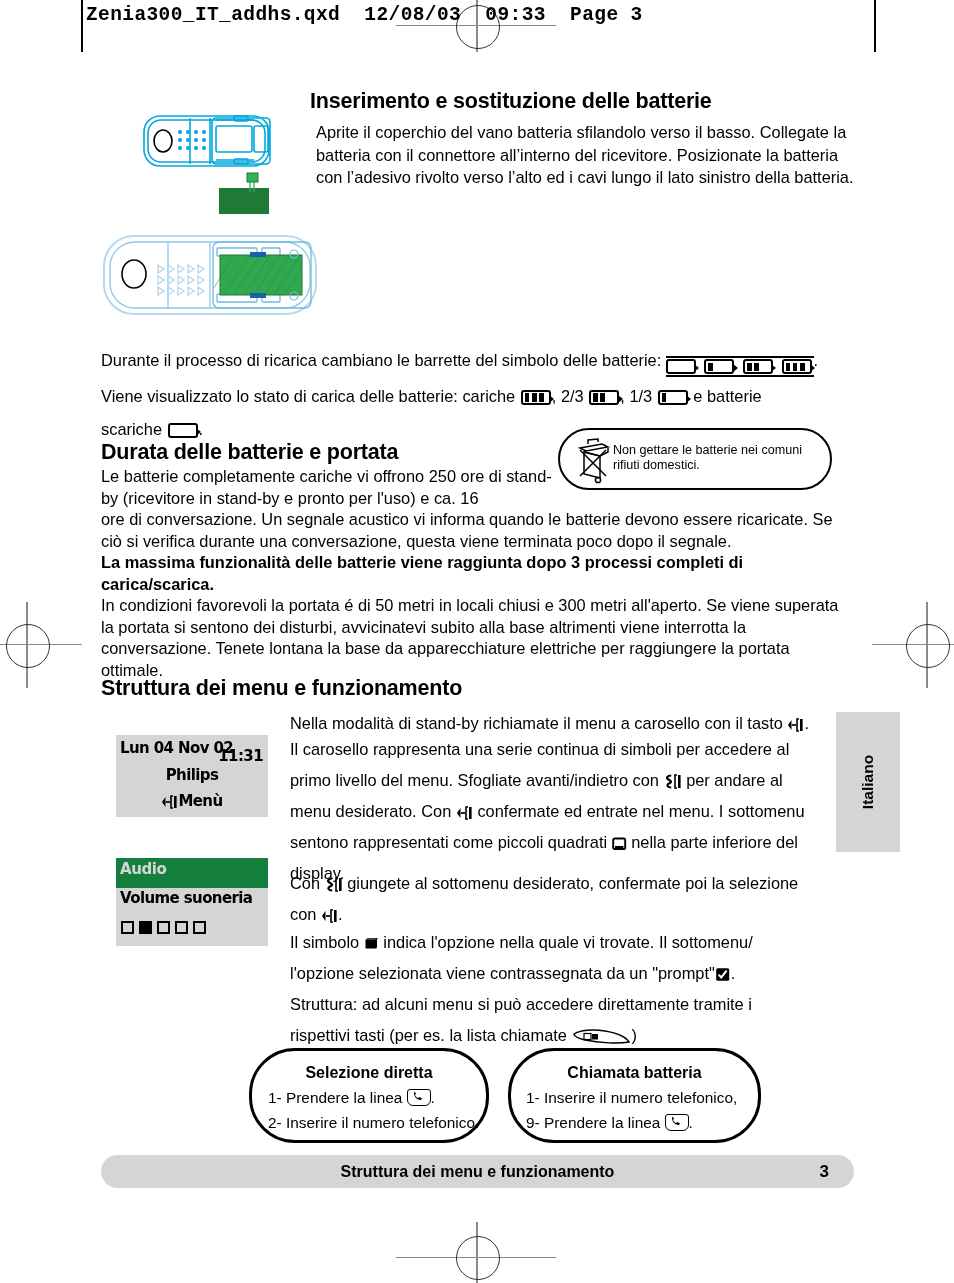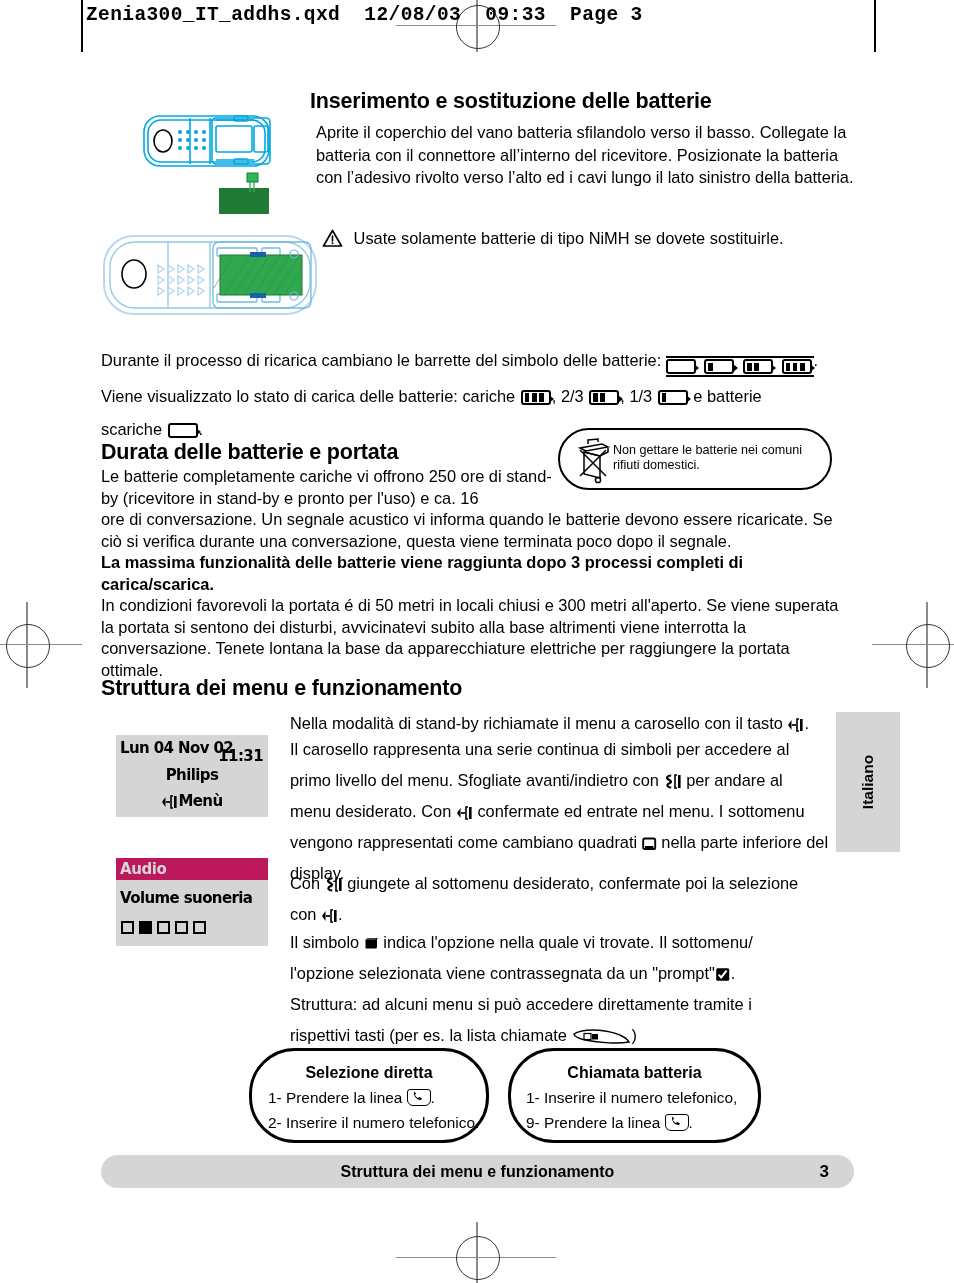--- a/index.html
+++ b/index.html
@@ -122,21 +122,21 @@
   }
   .lcd-row {
     position: absolute;
     font-weight: bold;
     font-size: 15px;
     letter-spacing: -0.6px;
     white-space: nowrap;
   }
   .lcd-bar {
     position: absolute; left: 0; right: 0; top: 0;
-    height: 22px; background: #be185d;
+    height: 30px; background: #15803d;
   }
   .lcd-bar span {
     position: absolute; left: 4px; top: 2px;
     color: #d5d5d5; font-weight: bold; font-size: 15px;
     letter-spacing: -0.4px;
   }
   .sq {
     position: absolute; width: 13px; height: 13px;
     border: 2px solid #000; box-sizing: border-box; background: #d5d5d5;
   }
@@ -296,30 +296,20 @@
         <circle cx="194" cy="26" r="4"></circle>
           <circle cx="194" cy="68" r="4"></circle>
       </g>
     </svg>
   </div>
 
   <h1 class="section-title" style="left:310px; top:89px; width:560px;">Inserimento e sostituzione delle batterie</h1>
 
   <div class="para" style="left:316px; top:121px; width:543px; line-height:22.5px;">Aprite il coperchio del vano batteria sfilandolo verso il basso. Collegate la batteria con il connettore all’interno del ricevitore. Posizionate la batteria con l’adesivo rivolto verso l’alto ed i cavi lungo il lato sinistro della batteria.</div>
 
-  <div class="para" style="left:322px; top:228px; width:540px;">
-    <span class="tri">
-      <svg width="21" height="19" viewBox="0 0 21 19">
-        <path d="M10.5 1.5 L19.5 17 L1.5 17 Z" fill="none" stroke="#000" stroke-width="1.7" stroke-linejoin="round"></path>
-        <path d="M10.5 7 V12" stroke="#000" stroke-width="1.6" stroke-linecap="round"></path>
-        <circle cx="10.5" cy="14.3" r="0.95" fill="#000"></circle>
-      </svg>
-    </span>
-    <span style="margin-left:6px;">Usate solamente batterie di tipo NiMH se dovete sostituirle.</span>
-  </div>
 
   <div class="para" style="left:101px; top:350px; width:770px;">
     <span>Durante il processo di ricarica cambiano le barrette del simbolo delle batterie:</span>
     <span class="bat-seq">
       <span class="bat"></span>
       <span class="bat"><i></i></span>
       <span class="bat"><i></i><i></i></span>
       <span class="bat"><i></i><i></i><i></i></span>
     </span><span>.</span>
   </div>
@@ -425,21 +415,21 @@
         <path d="M4.5 2 L1 7 L4.5 12 Z" fill="#000"></path>
         <path d="M5 7 H9" stroke="#000" stroke-width="1.7"></path>
         <path d="M12 1 H10 V13 H12" fill="none" stroke="#000" stroke-width="1.6"></path>
         <rect x="13" y="1" width="2.6" height="12" fill="#000"></rect>
       </svg>
     </span>
     <span>confermate ed entrate nel menu. I sottomenu</span>
   </div>
 
   <div class="para" style="left:290px; top:832px; width:560px;">
-    <span>vengono rappresentati come cambiano quadrati</span>
+    <span>sentono rappresentati come piccoli quadrati</span>
     <span class="key">
       <svg width="15" height="14" viewBox="0 0 15 14">
         <rect x="1.2" y="1.5" width="12" height="10.5" rx="1.6" fill="none" stroke="#000" stroke-width="1.9"></rect>
         <rect x="3" y="9" width="8.4" height="2.4" fill="#000"></rect>
       </svg>
     </span>
     <span>nella parte inferiore del</span>
   </div>
 
   <div class="para" style="left:290px; top:863px; width:560px;">display.</div>

